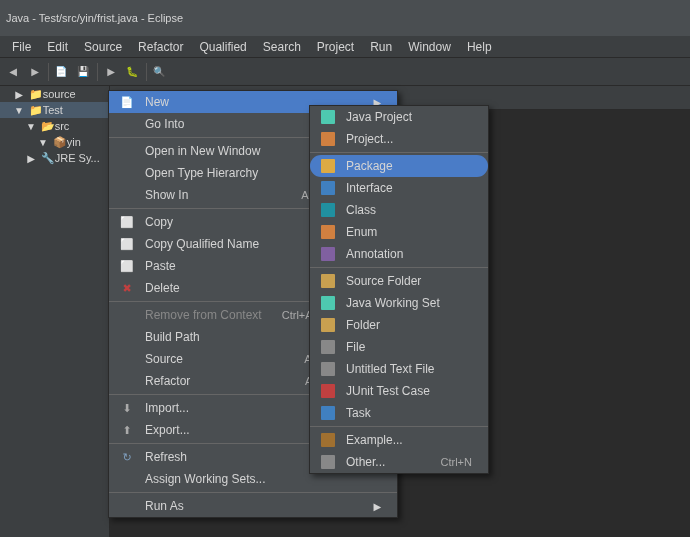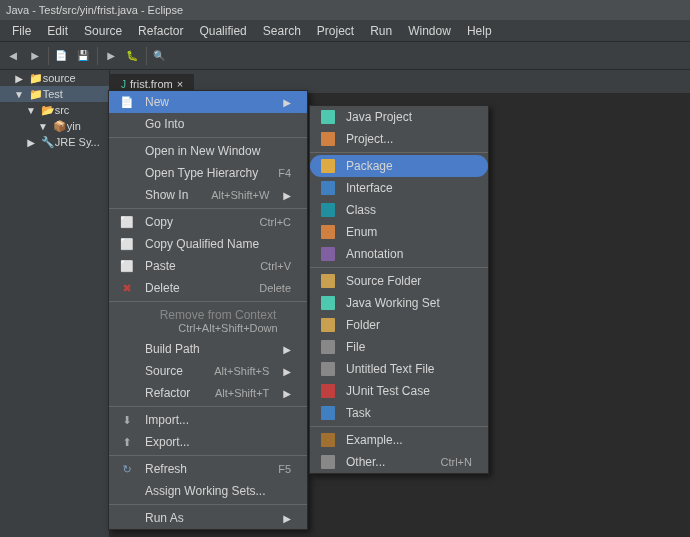--- a/index.html
+++ b/index.html
@@ -12,21 +12,21 @@
       overflow: hidden;
       position: relative;
     }
 
     
     #title-bar {
       background: #4a4e51;
       color: #d4d4d4;
       font-size: 11px;
       padding: 2px 6px;
-      height: 20px;
+      height: 36px;
       display: flex;
       align-items: center;
     }
 
     
     #menu-bar {
       background: #3c3f41;
       color: #d4d4d4;
       display: flex;
       align-items: center;
@@ -137,21 +137,21 @@
       color: #d4d4d4;
       font-size: 12px;
       cursor: pointer;
       display: flex;
       align-items: center;
       justify-content: space-between;
       position: relative;
       white-space: nowrap;
     }
     .ctx-item.highlighted { background: #4a7cc7; }
-    .ctx-item.disabled { color: #888; cursor: default; flex-direction: column; }
+    .ctx-item.disabled { color: #888; cursor: default; }
     .ctx-sep {
       height: 1px;
       background: #666;
       margin: 2px 0;
     }
     .ctx-icon {
       position: absolute;
       left: 10px;
       width: 16px;
       height: 16px;

